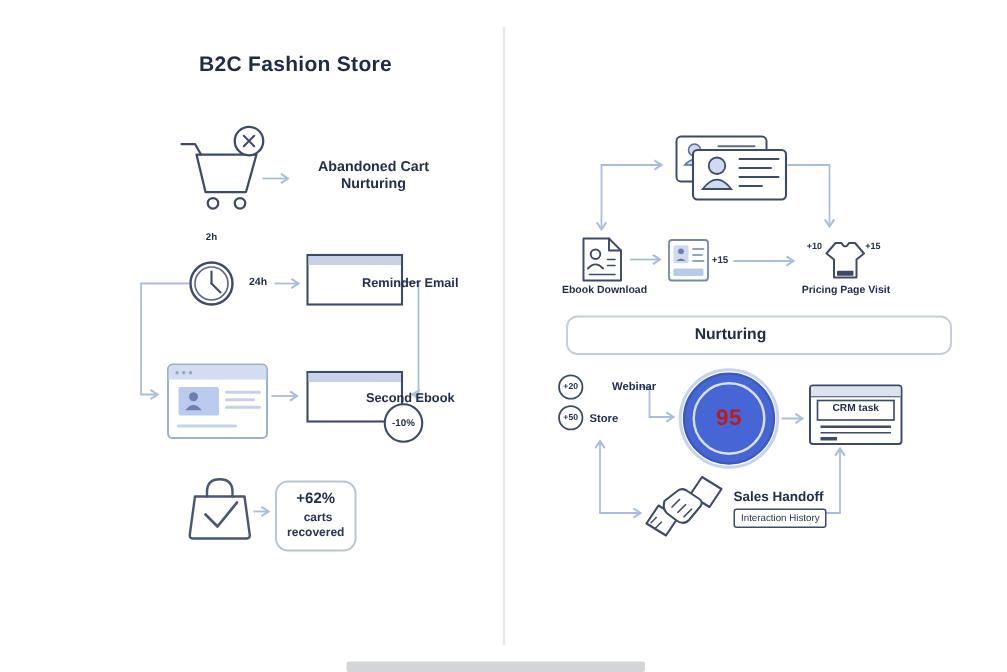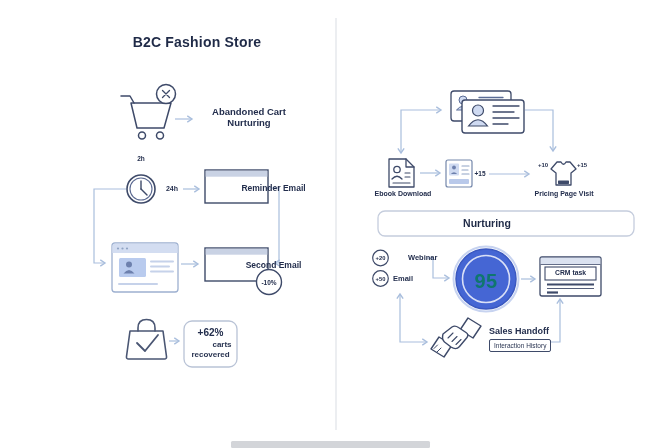--- a/index.html
+++ b/index.html
@@ -10,21 +10,21 @@
   .tl{transform:none;}
   .title{font-size:14px;font-weight:700;color:#1f2a47;letter-spacing:.2px;}
   .boxlbl{font-size:8.5px;font-weight:700;margin-left:37px;}
   .cartlbl{font-size:9.5px;font-weight:700;line-height:11px;text-align:center;}
   .tiny{font-size:6.5px;font-weight:700;}
   .score-sm{font-size:6px;font-weight:700;}
   .iconlbl{font-size:7px;font-weight:700;}
   .nurt{font-size:10.5px;font-weight:700;color:#1f2a47;}
   .badge-t{font-size:5.8px;font-weight:700;}
   .side{font-size:7.5px;font-weight:600;}
-  .big95{font-size:20px;font-weight:800;color:#0f766e;letter-spacing:.3px;}
+  .big95{font-size:15px;font-weight:800;color:#b91c1c;letter-spacing:.3px;}
   .crm{font-size:6.8px;font-weight:700;}
   .handoff{font-size:9px;font-weight:700;}
   .inter{font-size:6.5px;font-weight:400;border:1px solid #3e4a69;border-radius:2px;
          padding:2px 4px;background:#ffffff;color:#2a3552;}
   .result1{font-size:10px;font-weight:800;}
   .result2{font-size:8px;font-weight:600;color:#2a3552;}
 </style>
 </head>
 <body>
 
@@ -183,40 +183,40 @@
 
   <div class="t cartlbl" style="left:249px;top:106px;">
     <div>Abandoned Cart</div>
     <div>Nurturing</div>
   </div>
 
   <div class="t tiny" style="left:141px;top:155px;font-size:6.5px;">2h</div>
   <div class="t tiny" style="left:172px;top:184.5px;font-size:7px;">24h</div>
 
   <div class="t boxlbl" style="left:236.5px;top:184px;">Reminder Email</div>
-  <div class="t boxlbl" style="left:236.5px;top:261px;">Second Email</div>
+  <div class="t boxlbl" style="left:236.5px;top:261px;">Second Ebook</div>
   <div class="t tiny" style="left:269px;top:278.5px;">-10%</div>
 
   <div class="t result1" style="left:210.5px;top:327px;">+62%</div>
-  <div class="t result2" style="left:222px;top:339.5px;">carts</div>
+  <div class="t result2" style="left:212px;top:339.5px;">carts</div>
   <div class="t result2" style="left:210.5px;top:350px;text-align:right;">recovered</div>
 
 
   <div class="t iconlbl" style="left:403px;top:190px;">Ebook Download</div>
   <div class="t tiny" style="left:480px;top:169.5px;">+15</div>
   <div class="t score-sm" style="left:543px;top:162px;">+10</div>
   <div class="t score-sm" style="left:582px;top:162px;">+15</div>
   <div class="t iconlbl" style="left:564px;top:190px;">Pricing Page Visit</div>
 
   <div class="t nurt" style="left:487px;top:217px;">Nurturing</div>
 
   <div class="t badge-t" style="left:380.5px;top:255px;">+20</div>
   <div class="t tl side" style="left:408px;top:254px;text-align:right;">Webinar</div>
   <div class="t badge-t" style="left:380.5px;top:275.5px;">+50</div>
-  <div class="t tl side" style="left:393px;top:275px;">Email</div>
+  <div class="t tl side" style="left:393px;top:275px;">Store</div>
 
   <div class="t big95" style="left:486px;top:270px;">95</div>
 
   <div class="t crm" style="left:570.5px;top:269px;">CRM task</div>
 
   <div class="t tl handoff" style="left:489px;top:326px;">Sales Handoff</div>
   <div class="t tl inter" style="left:489px;top:339px;">Interaction History</div>
 
 </div>
 

